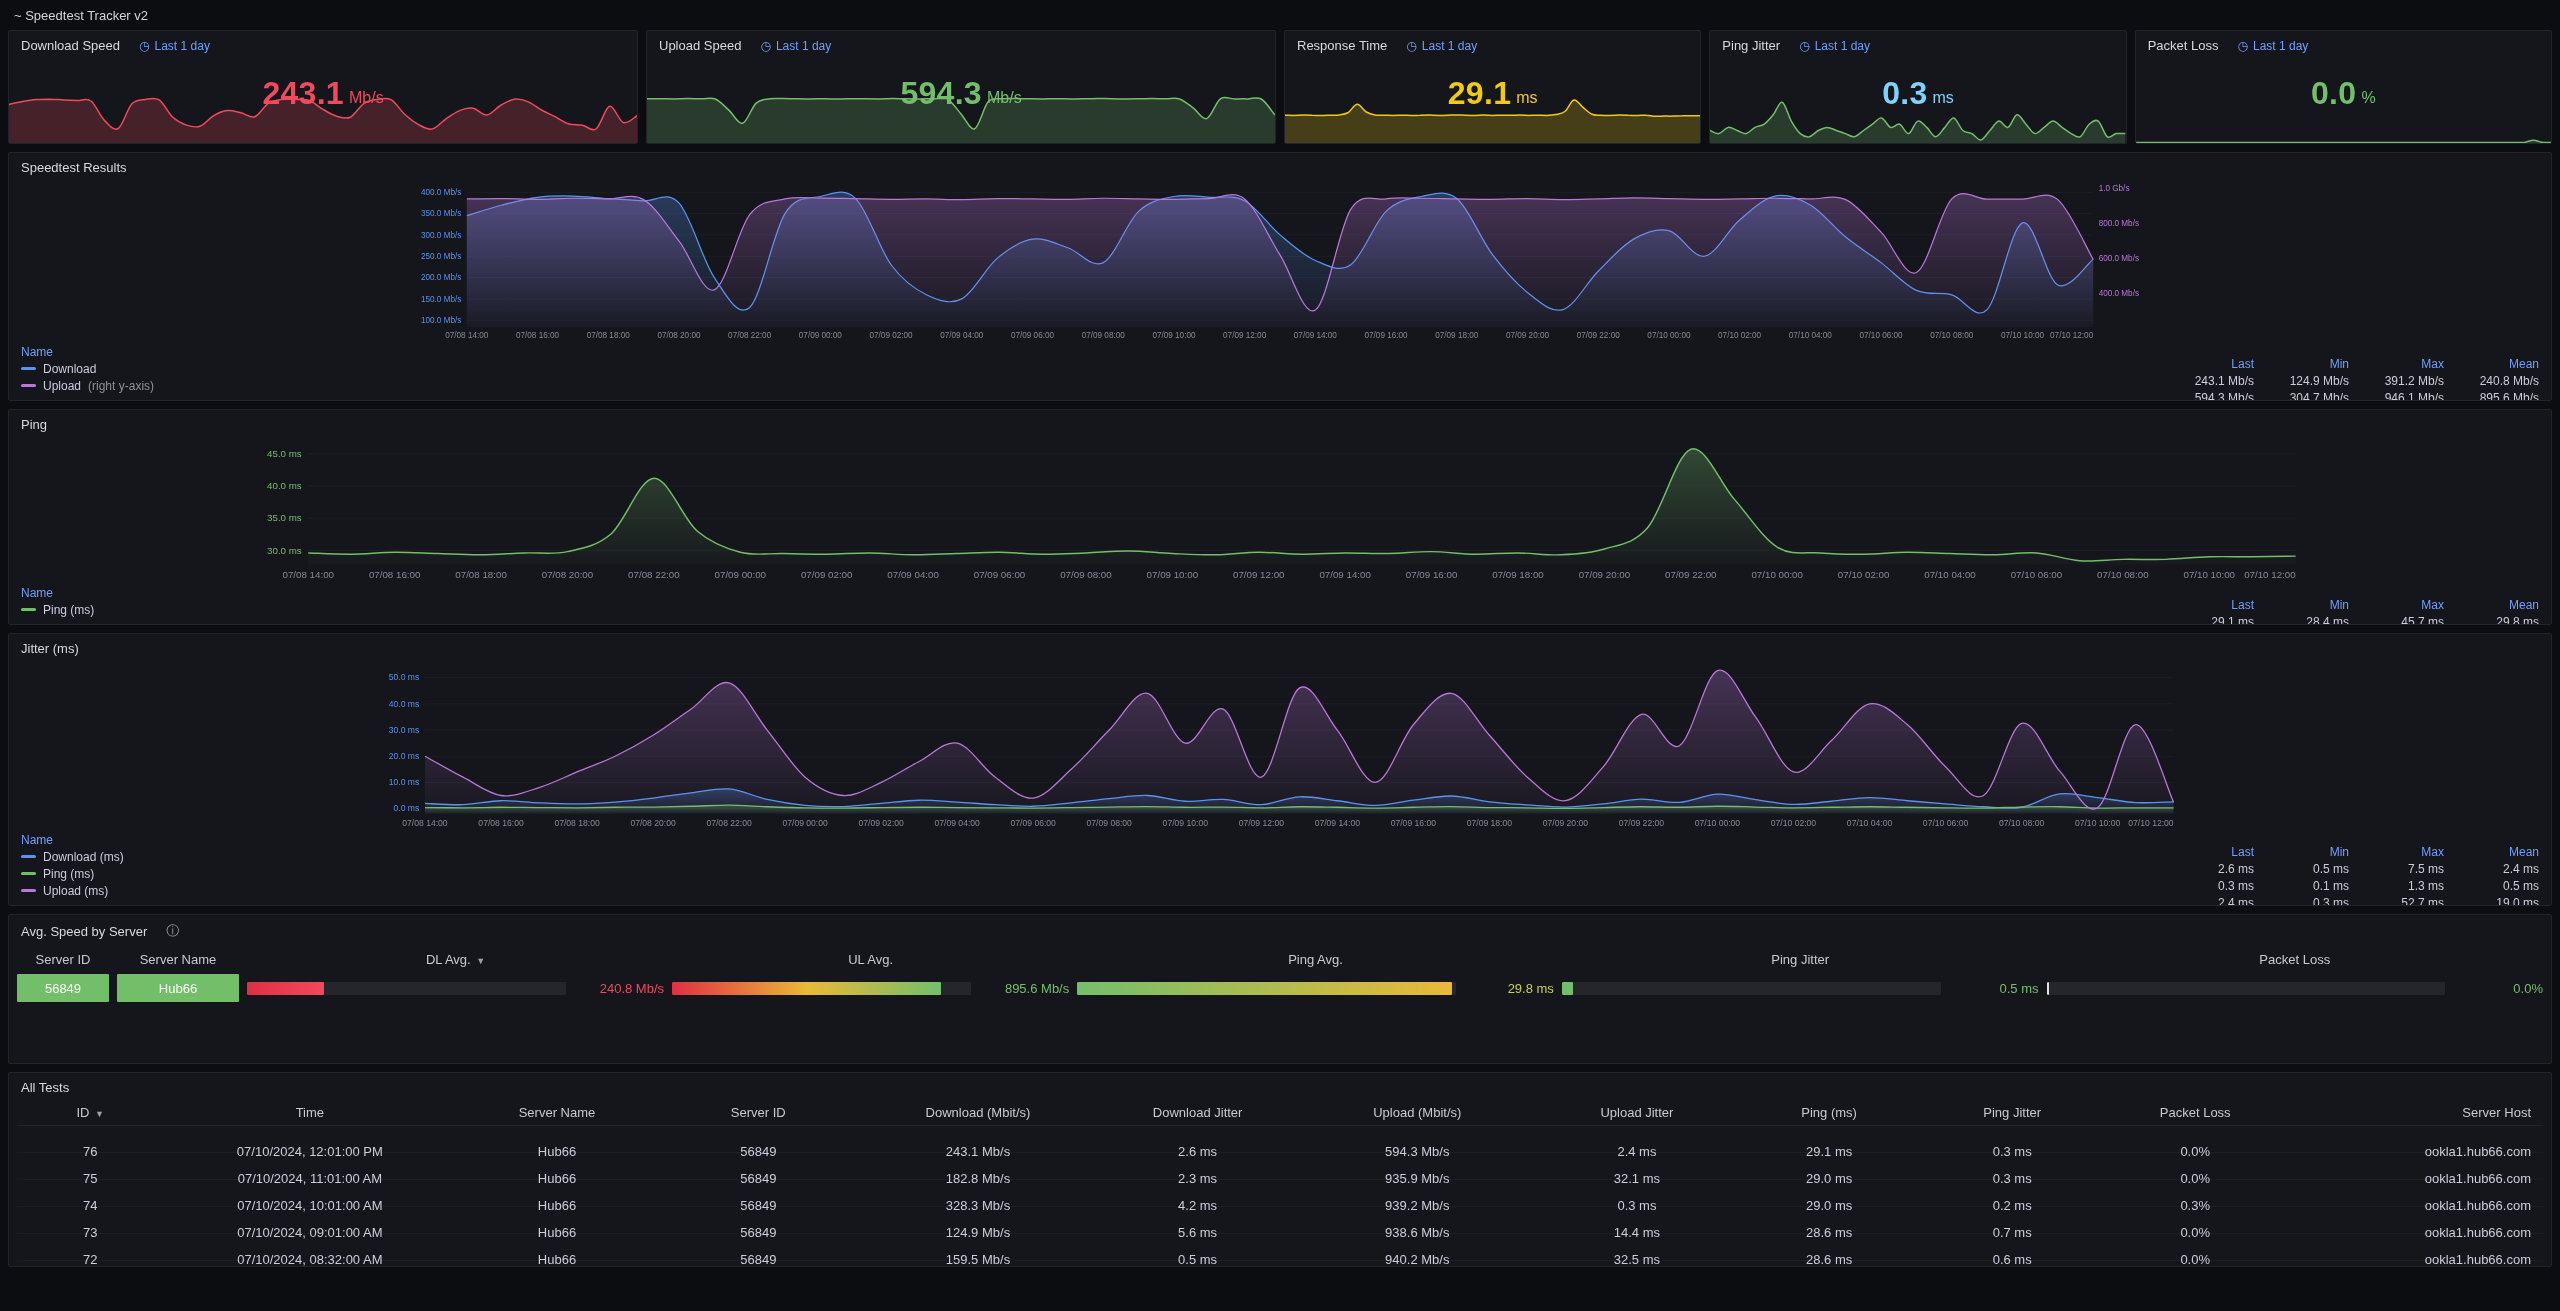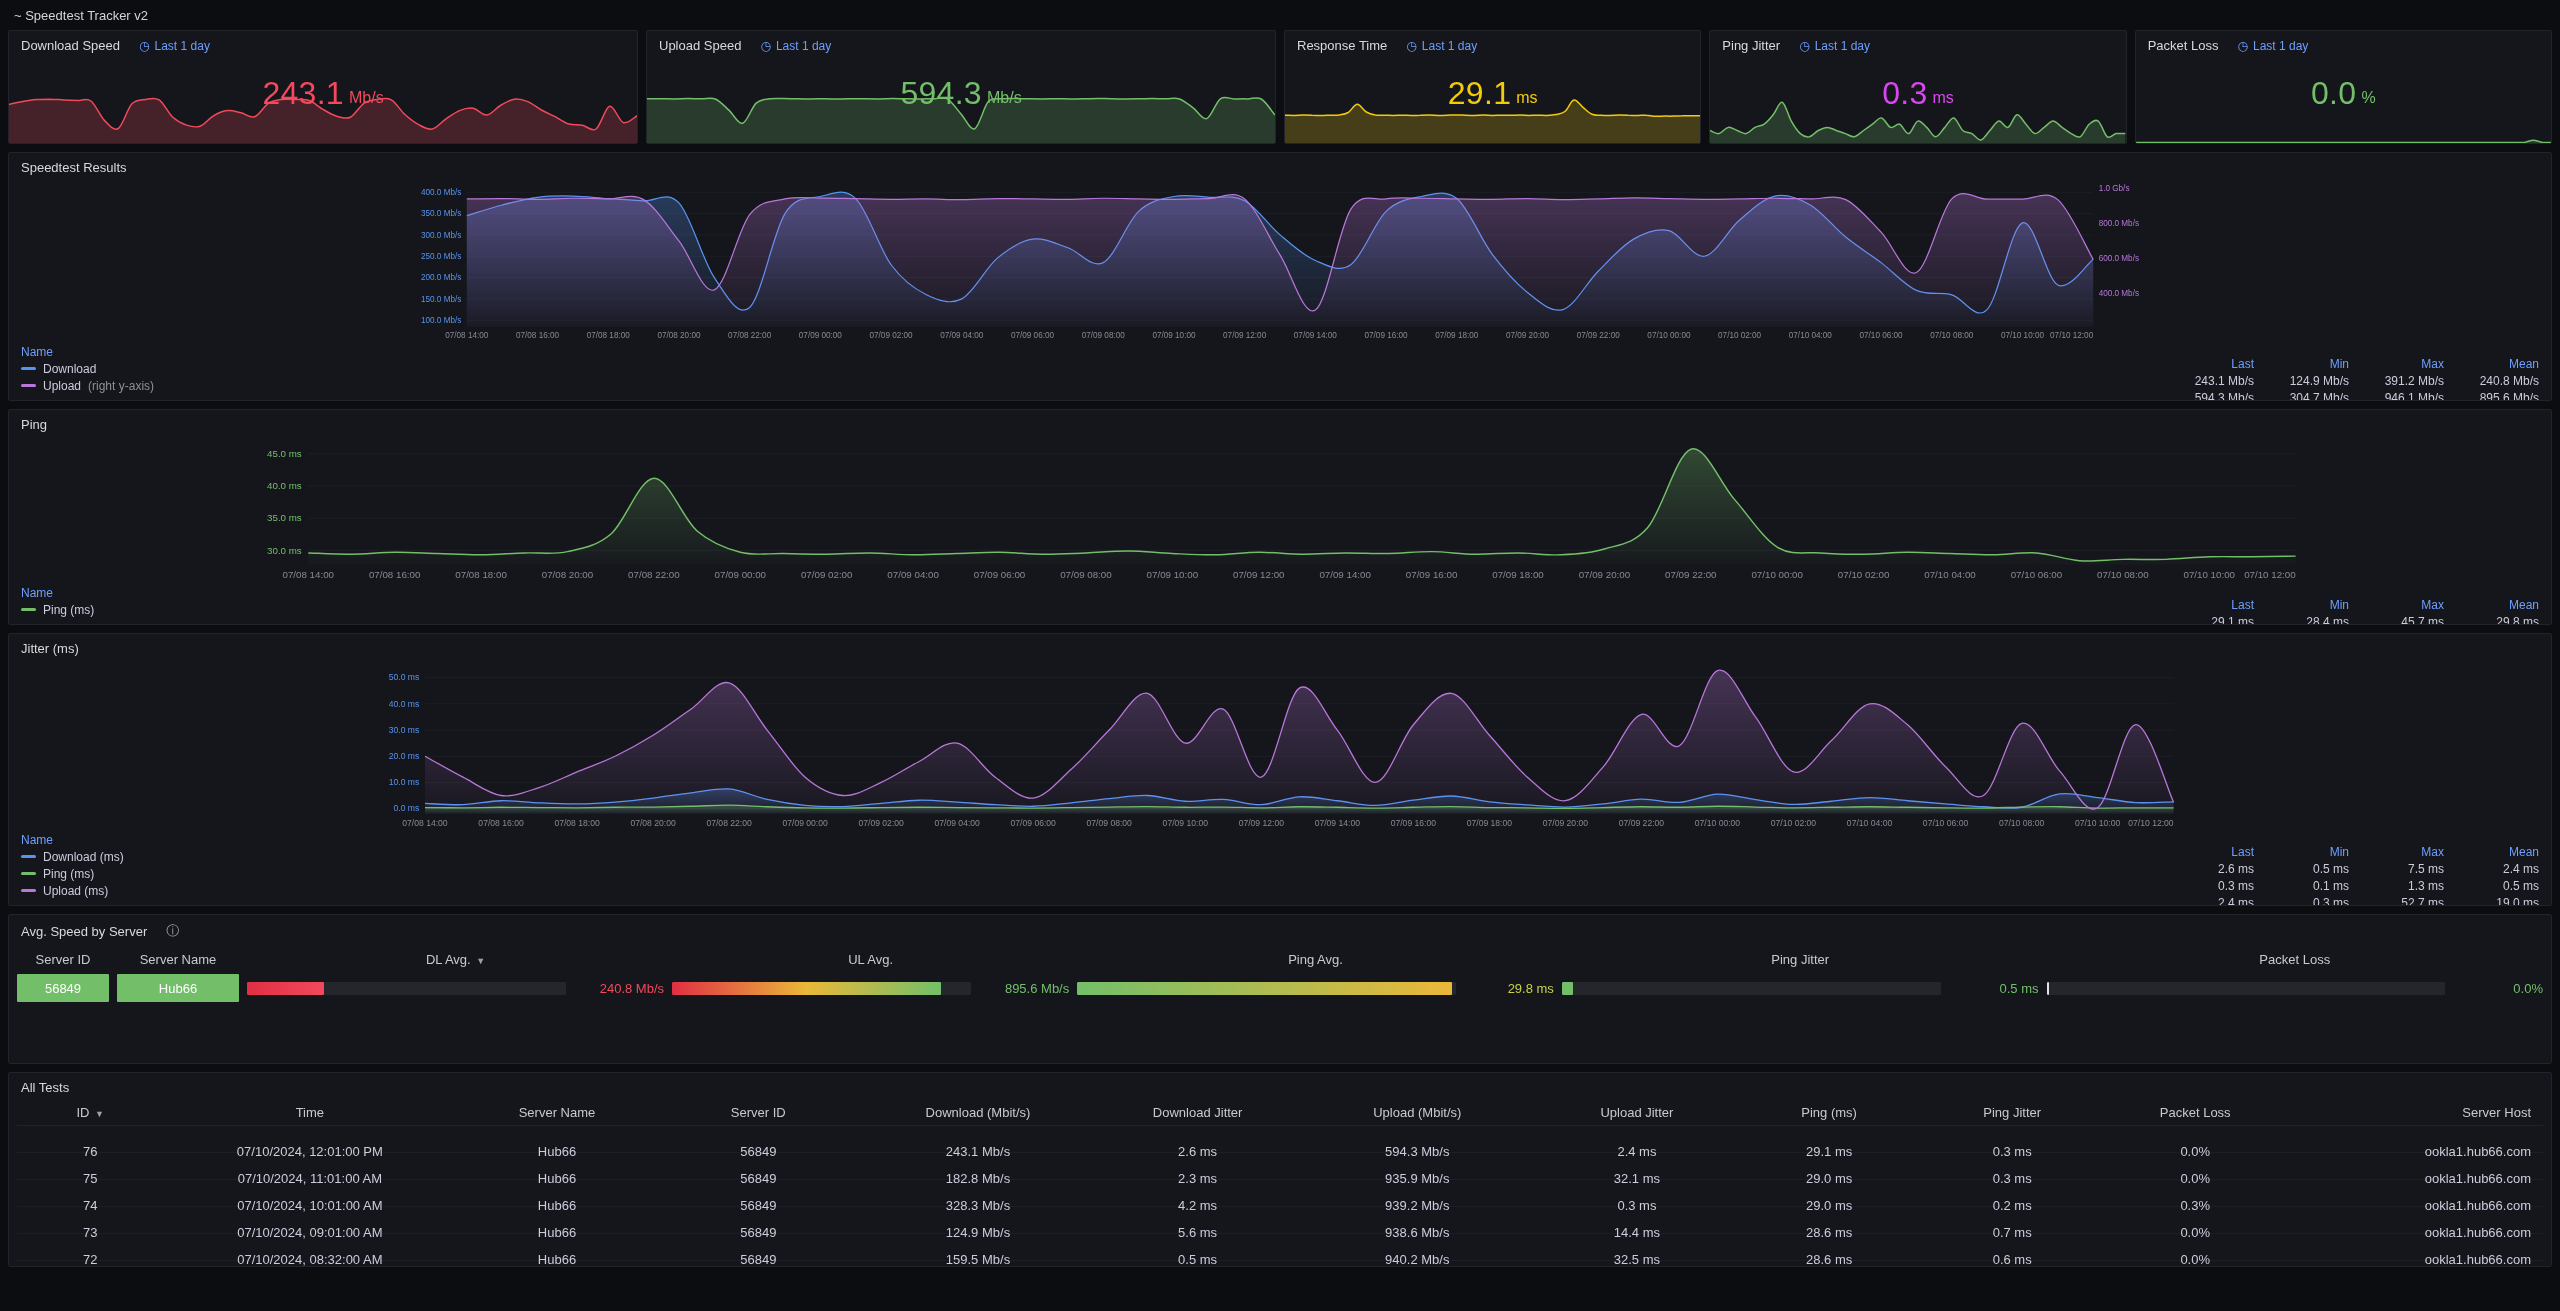--- a/index.html
+++ b/index.html
@@ -47,21 +47,21 @@
   .range-link { color: var(--link, #6e9fff); font-size: 12px; display: flex; align-items: center; gap: 5px; white-space: nowrap; }
   .clock { font-size: 12px; }
   .info-icon { color: #9da0ab; font-size: 13px; }
 
   
   .stat-value {
     position: absolute; left: 0; right: 0; top: 34px; bottom: 22px;
     display: flex; align-items: center; justify-content: center; gap: 5px;
     z-index: 2; pointer-events: none;
   }
-  .stat-value .num { font-size: 32px; font-weight: 400; letter-spacing: .3px; }
+  .stat-value .num { font-size: 32px; font-weight: 700; letter-spacing: .3px; }
   .stat-value .unit { font-size: 16px; font-weight: 500; margin-top: 9px; }
   .spark { position: absolute; left: 0; right: 0; bottom: 0; height: 42%; width: 100%; display: block; z-index: 1; }
 
   
   .chart-svg { flex: 1 1 auto; width: 100%; min-height: 0; display: block; }
   .chart-svg text, .spark text { font-family: "Liberation Sans", "DejaVu Sans", sans-serif; }
   .legend { flex: 0 0 auto; padding: 0 12px 6px; font-size: 12px; }
   .legend-row { display: flex; align-items: center; height: 17px; }
   .legend-name-h { flex: 1; color: var(--link, #6e9fff); }
   .legend-name { display: flex; align-items: center; gap: 7px; flex: 1; color: var(--text, #ccccdc); }
@@ -164,21 +164,21 @@
   </section>
 
   <section class="panel h-stat span4" data-interactable="false">
     <div class="panel-header" data-interactable="false">
       <span class="panel-title" data-interactable="true">Ping Jitter</span>
       <span class="range-link" data-interactable="true">
         <span class="clock" data-interactable="false">◷</span>
         <span data-interactable="false">Last 1 day</span>
       </span>
     </div>
-    <div class="stat-value" data-interactable="false" style="color: #d946ef;">
+    <div class="stat-value" data-interactable="false" style="color: #7dd3fc;">
       <span class="num" data-interactable="false">0.3</span>
       <span class="unit" data-interactable="false">ms</span>
     </div>
     <svg class="spark" data-interactable="false" viewBox="0 0 415.328125 47.03125">
         <path d="M0.0,34.5C1.5,35.0,6.0,38.1,9.0,37.6C12.0,37.1,15.0,31.9,18.1,31.4C21.1,30.8,24.1,33.4,27.1,34.5C30.1,35.5,33.1,38.1,36.1,37.6C39.1,37.1,42.1,32.9,45.1,31.4C48.2,29.8,51.2,30.3,54.2,28.2C57.2,26.1,60.2,22.5,63.2,18.8C66.2,15.2,69.2,5.2,72.2,6.3C75.2,7.3,78.3,19.9,81.3,25.1C84.3,30.3,87.3,35.0,90.3,37.6C93.3,40.2,96.3,41.3,99.3,40.8C102.3,40.2,105.3,36.1,108.3,34.5C111.4,32.9,114.4,31.4,117.4,31.4C120.4,31.4,123.4,33.4,126.4,34.5C129.4,35.5,132.4,36.6,135.4,37.6C138.4,38.7,141.5,41.3,144.5,40.8C147.5,40.2,150.5,36.6,153.5,34.5C156.5,32.4,159.5,30.3,162.5,28.2C165.5,26.1,168.5,21.4,171.5,21.9C174.6,22.5,177.6,30.3,180.6,31.4C183.6,32.4,186.6,27.2,189.6,28.2C192.6,29.3,195.6,38.1,198.6,37.6C201.6,37.1,204.7,26.1,207.7,25.1C210.7,24.0,213.7,28.7,216.7,31.4C219.7,34.0,222.7,40.8,225.7,40.8C228.7,40.8,231.7,34.5,234.8,31.4C237.8,28.2,240.8,21.4,243.8,21.9C246.8,22.5,249.8,31.9,252.8,34.5C255.8,37.1,258.8,36.1,261.8,37.6C264.8,39.2,267.9,44.4,270.9,43.9C273.9,43.4,276.9,37.6,279.9,34.5C282.9,31.4,285.9,25.6,288.9,25.1C291.9,24.6,294.9,32.4,298.0,31.4C301.0,30.3,304.0,19.3,307.0,18.8C310.0,18.3,313.0,25.1,316.0,28.2C319.0,31.4,322.0,37.1,325.0,37.6C328.0,38.1,331.1,33.4,334.1,31.4C337.1,29.3,340.1,25.1,343.1,25.1C346.1,25.1,349.1,29.3,352.1,31.4C355.1,33.4,358.1,36.1,361.2,37.6C364.2,39.2,367.2,42.3,370.2,40.8C373.2,39.2,376.2,30.8,379.2,28.2C382.2,25.6,385.2,23.0,388.2,25.1C391.3,27.2,394.3,38.7,397.3,40.8C400.3,42.9,403.3,38.1,406.3,37.6C409.3,37.1,413.8,37.6,415.3,37.6L415.328125,47.03125L0,47.03125Z" fill="#73bf69" fill-opacity="0.22" data-interactable="false"></path>
         <path d="M0.0,34.5C1.5,35.0,6.0,38.1,9.0,37.6C12.0,37.1,15.0,31.9,18.1,31.4C21.1,30.8,24.1,33.4,27.1,34.5C30.1,35.5,33.1,38.1,36.1,37.6C39.1,37.1,42.1,32.9,45.1,31.4C48.2,29.8,51.2,30.3,54.2,28.2C57.2,26.1,60.2,22.5,63.2,18.8C66.2,15.2,69.2,5.2,72.2,6.3C75.2,7.3,78.3,19.9,81.3,25.1C84.3,30.3,87.3,35.0,90.3,37.6C93.3,40.2,96.3,41.3,99.3,40.8C102.3,40.2,105.3,36.1,108.3,34.5C111.4,32.9,114.4,31.4,117.4,31.4C120.4,31.4,123.4,33.4,126.4,34.5C129.4,35.5,132.4,36.6,135.4,37.6C138.4,38.7,141.5,41.3,144.5,40.8C147.5,40.2,150.5,36.6,153.5,34.5C156.5,32.4,159.5,30.3,162.5,28.2C165.5,26.1,168.5,21.4,171.5,21.9C174.6,22.5,177.6,30.3,180.6,31.4C183.6,32.4,186.6,27.2,189.6,28.2C192.6,29.3,195.6,38.1,198.6,37.6C201.6,37.1,204.7,26.1,207.7,25.1C210.7,24.0,213.7,28.7,216.7,31.4C219.7,34.0,222.7,40.8,225.7,40.8C228.7,40.8,231.7,34.5,234.8,31.4C237.8,28.2,240.8,21.4,243.8,21.9C246.8,22.5,249.8,31.9,252.8,34.5C255.8,37.1,258.8,36.1,261.8,37.6C264.8,39.2,267.9,44.4,270.9,43.9C273.9,43.4,276.9,37.6,279.9,34.5C282.9,31.4,285.9,25.6,288.9,25.1C291.9,24.6,294.9,32.4,298.0,31.4C301.0,30.3,304.0,19.3,307.0,18.8C310.0,18.3,313.0,25.1,316.0,28.2C319.0,31.4,322.0,37.1,325.0,37.6C328.0,38.1,331.1,33.4,334.1,31.4C337.1,29.3,340.1,25.1,343.1,25.1C346.1,25.1,349.1,29.3,352.1,31.4C355.1,33.4,358.1,36.1,361.2,37.6C364.2,39.2,367.2,42.3,370.2,40.8C373.2,39.2,376.2,30.8,379.2,28.2C382.2,25.6,385.2,23.0,388.2,25.1C391.3,27.2,394.3,38.7,397.3,40.8C400.3,42.9,403.3,38.1,406.3,37.6C409.3,37.1,413.8,37.6,415.3,37.6" fill="none" stroke="#73bf69" stroke-width="1.5" data-interactable="false"></path>
       </svg>
   </section>
 
   <section class="panel h-stat span4" data-interactable="false">

